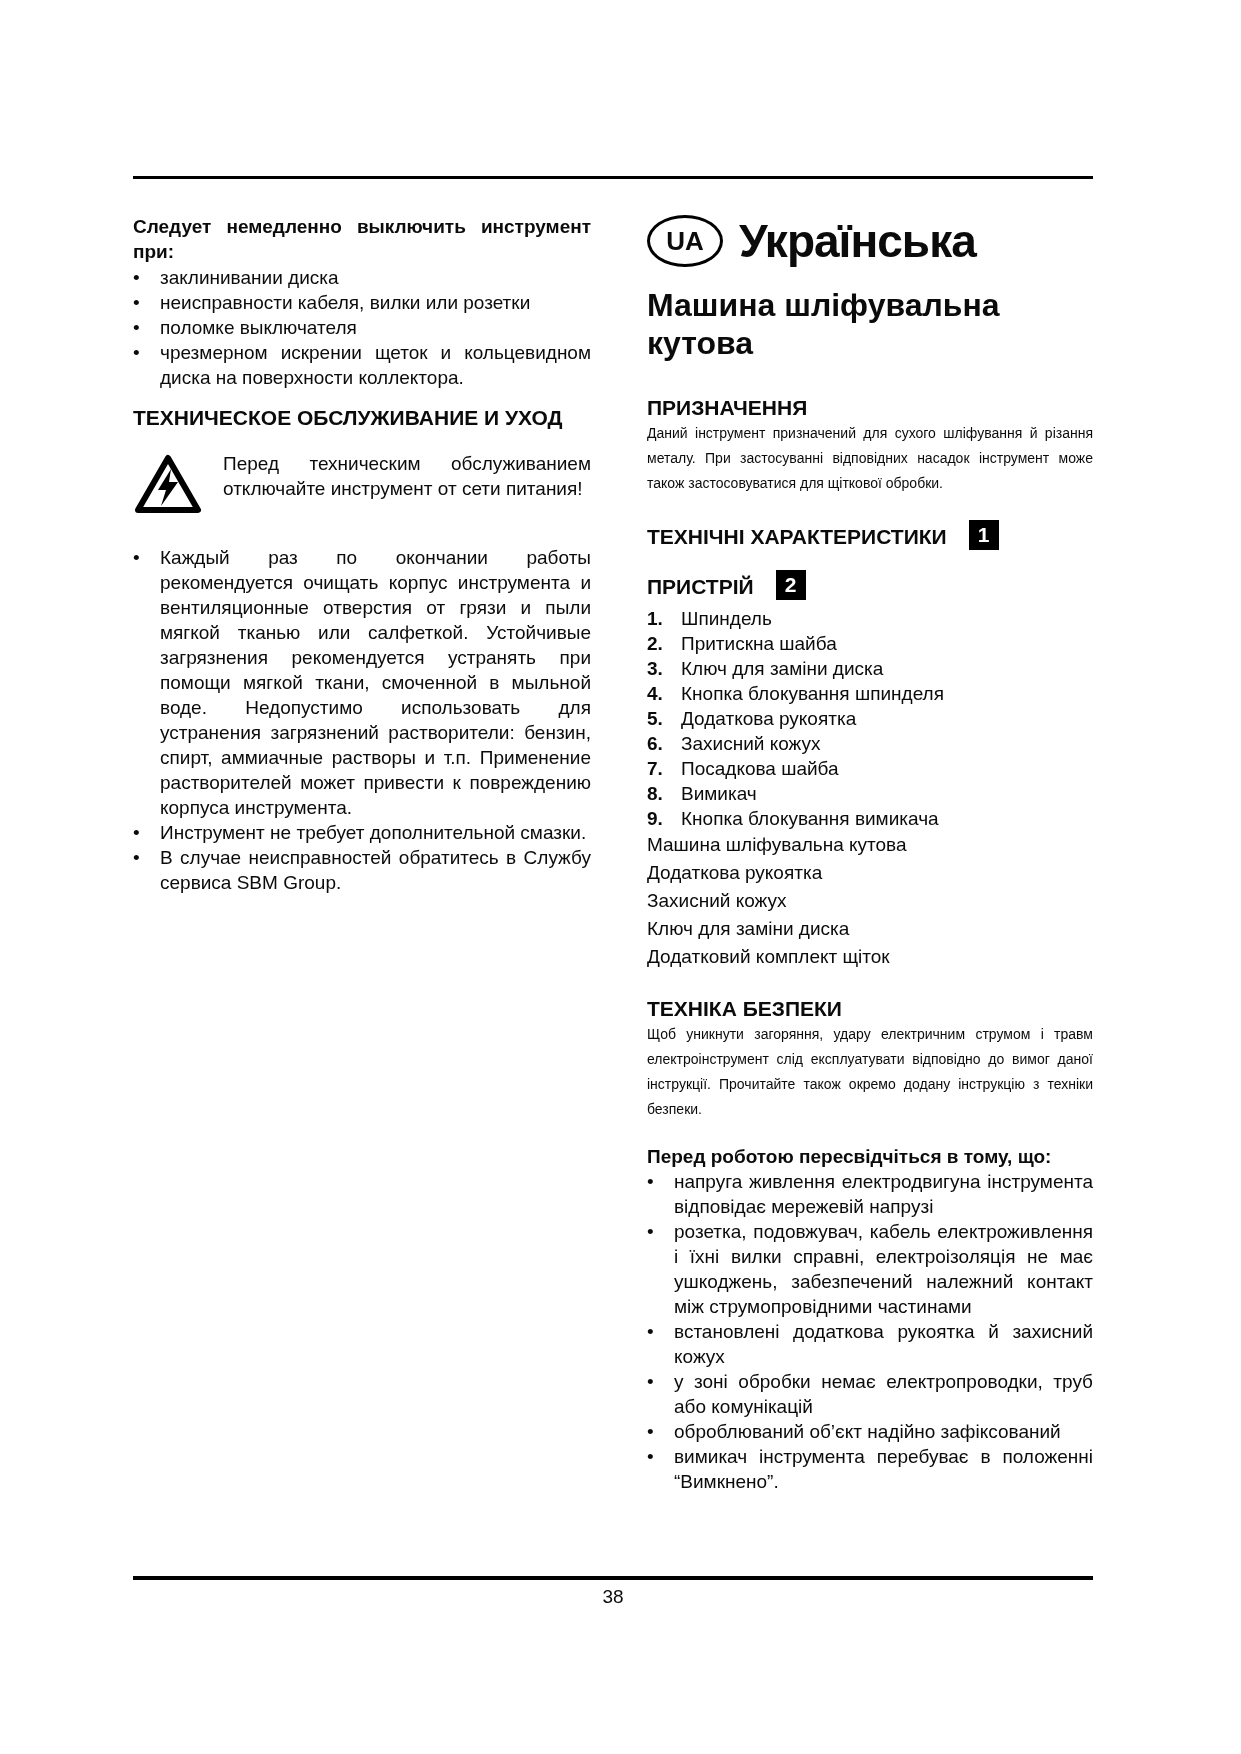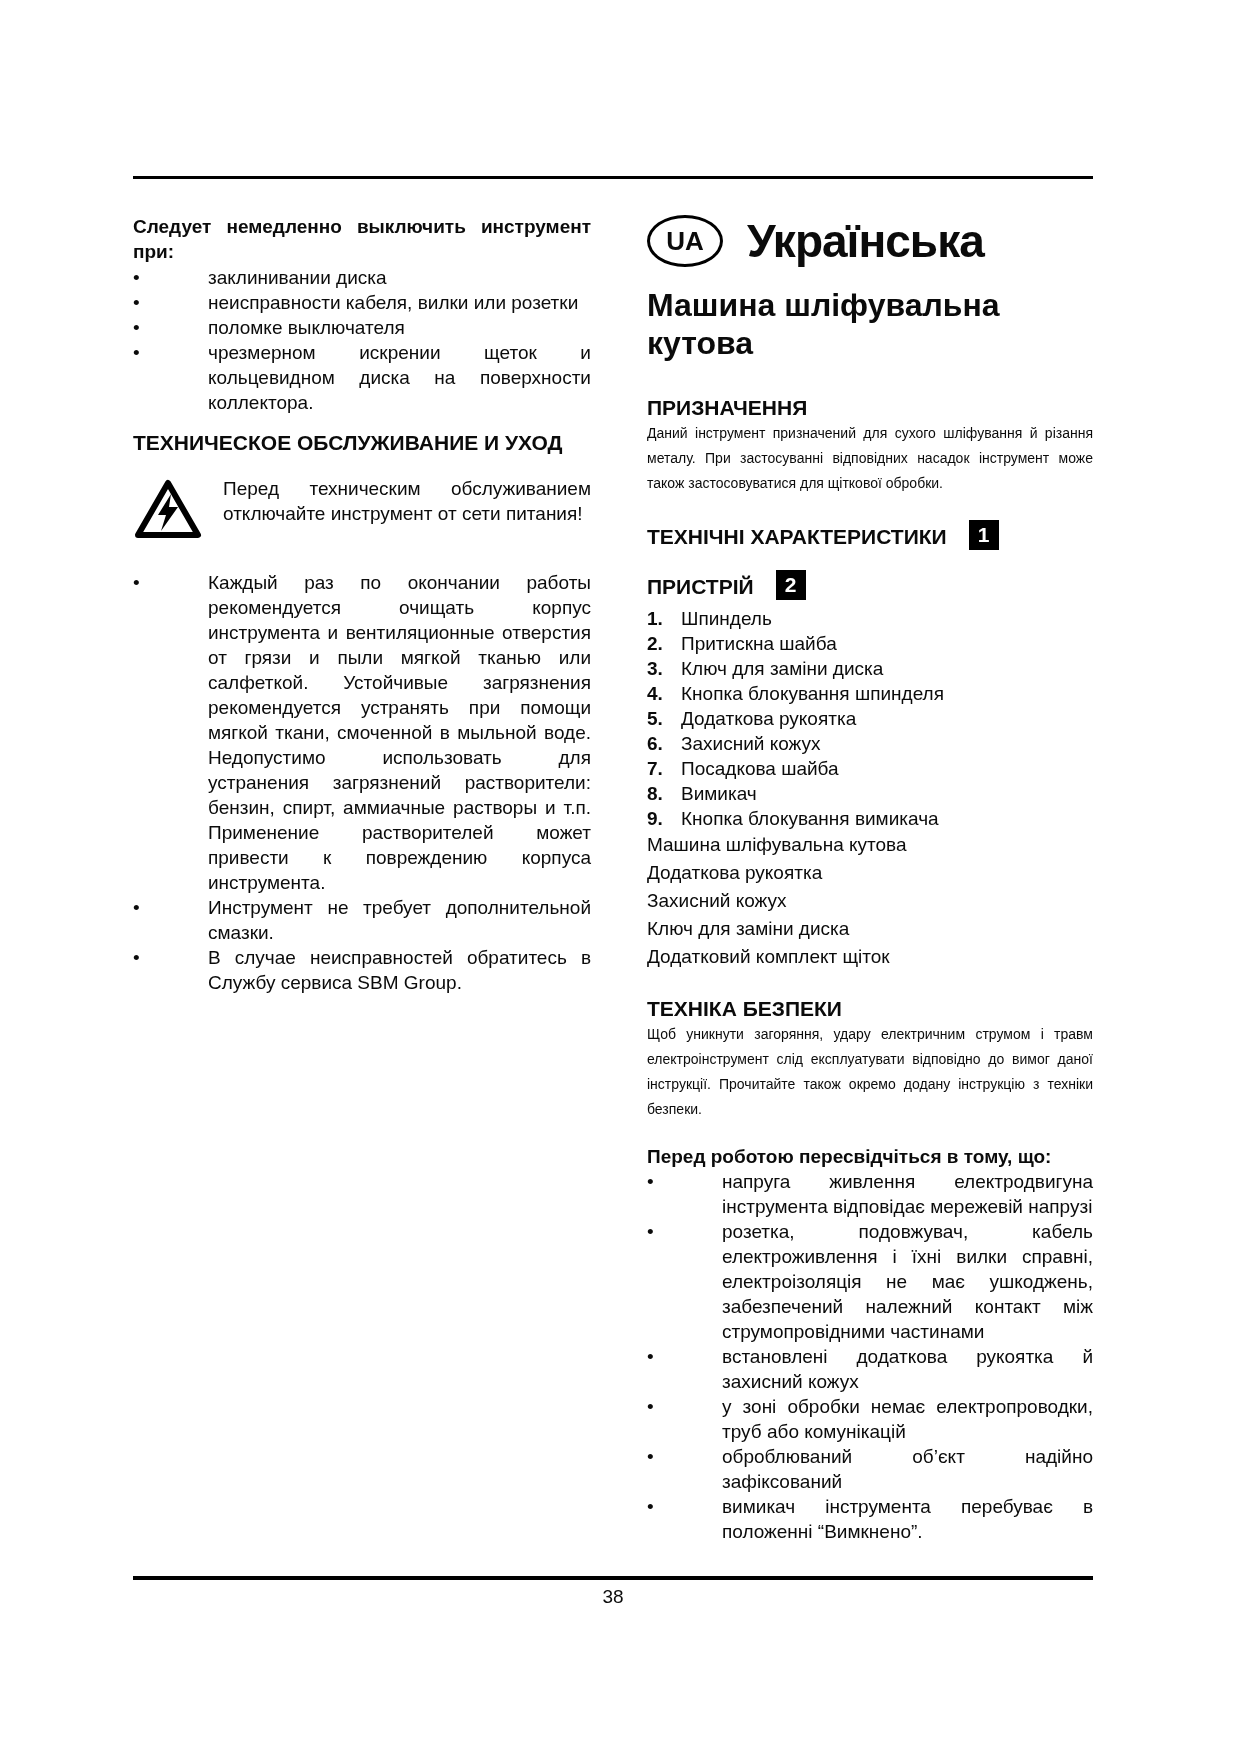--- a/index.html
+++ b/index.html
@@ -14,21 +14,21 @@
   .page-number { position:absolute; left:133px; top:1586px; width:960px; text-align:center; font-size:19px; }
 
   .columns { position:absolute; left:133px; top:190px; width:960px; display:flex; gap:56px;margin-top:24px; }
   .col-left  { width:458px; }
   .col-right { width:446px; }
 
   .body-text { font-size:19px; line-height:25px; text-align:justify; }
 
   .stop-heading { font-size:19px; line-height:25px; font-weight:bold; text-align:justify; }
 
-  .blist .item { display:flex; font-size:19px; line-height:25px;gap:48px; }
+  .blist .item { display:flex; font-size:19px; line-height:25px; }
   .blist .marker { width:27px; flex:none; }
   .blist .marker::before { content:"•"; }
   .blist .txt { flex:1; text-align:justify; }
 
   .stop-list { margin-top:1px; margin-bottom:14px; }
 
   .icon-row { display:flex; align-items:flex-start; margin-bottom:22px; }
   .icon-cell { width:90px; flex:none; }
   .icon-row .txt { flex:1; }
 
@@ -51,21 +51,21 @@
     font-weight:bold; font-size:21px; line-height:30px; text-align:center;
     margin-left:22px;
   }
   .specs-row  { margin-top:24px; }
   .device-row { margin-top:20px; margin-bottom:6px; }
 
   .num-list .item { display:flex; font-size:19px; line-height:25px; }
   .num-list .num { width:34px; flex:none; font-weight:bold; }
   .num-list .txt { flex:1; }
 
-  .lang-row { display:flex; align-items:center; gap:24px; margin-bottom:18px; }
+  .lang-row { display:flex; align-items:center; gap:16px; margin-bottom:18px; }
   .ua-badge {
     width:76px; height:52px; border:3px solid #000; border-radius:50%;
     display:flex; align-items:center; justify-content:center;
     font-weight:bold; font-size:26px; flex:none;
   }
   .lang-title { font-size:46px; font-weight:bold; letter-spacing:-1px; }
 
   .product-title { font-size:32px; line-height:38px; font-weight:bold; margin-bottom:32px; }
 
   .para { font-size:14px; line-height:25px; text-align:justify; }

